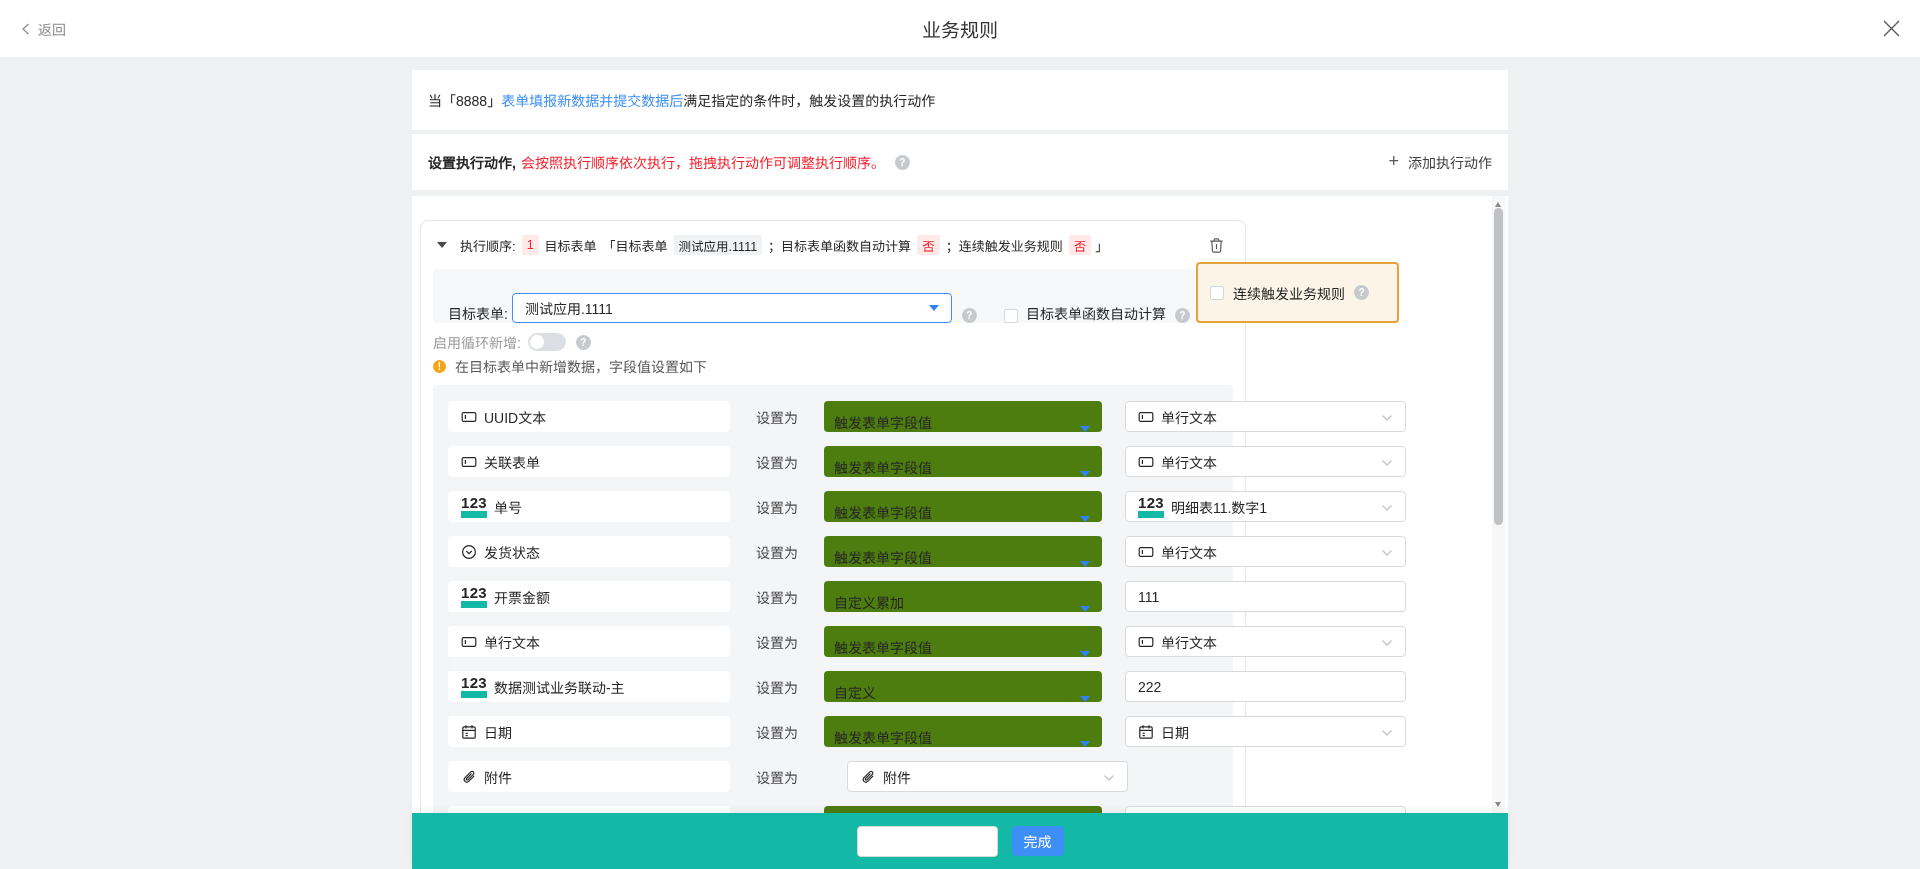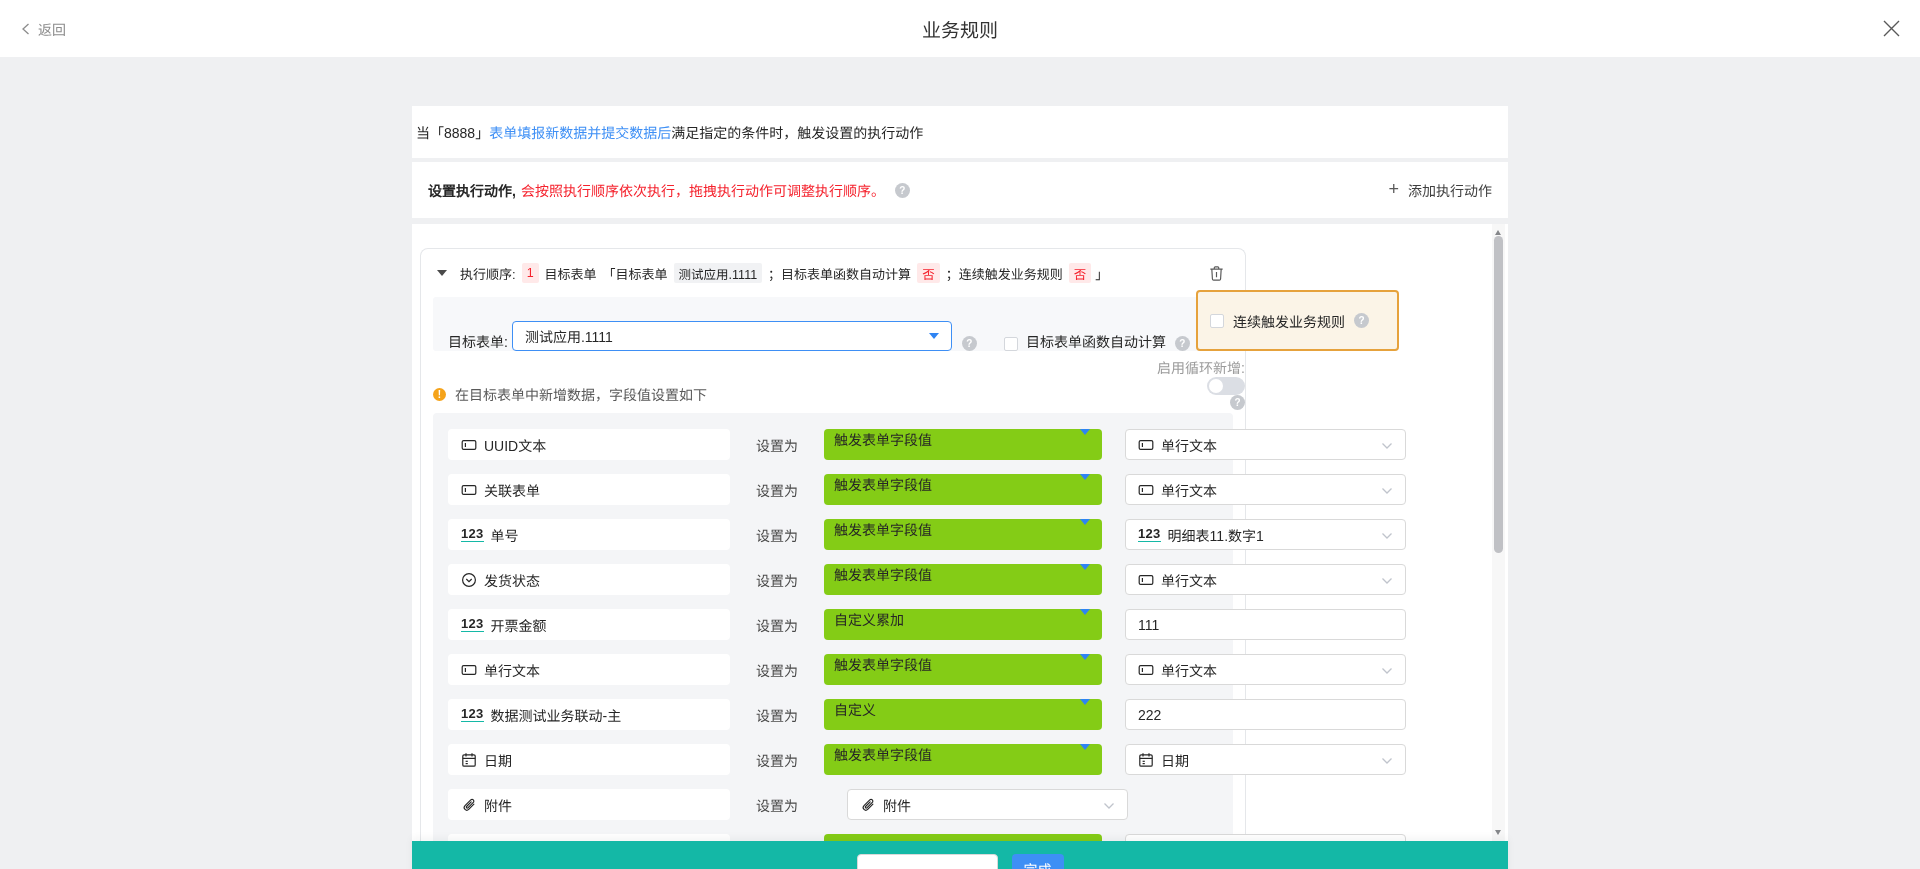--- a/index.html
+++ b/index.html
@@ -8,21 +8,21 @@
   .stage { position:relative; width:1920px; height:869px; background:#eff0f2; overflow:hidden; }
 
   
   .topbar { position:relative; height:57px; background:#fff; }
   .back { position:absolute; left:21px; top:0; height:57px; display:flex; align-items:center; gap:7px; color:#8c8c8c; cursor:pointer; }
   .topbar-title { position:absolute; left:0; right:0; top:0; height:57px; display:flex; align-items:center; justify-content:center; font-size:19px; color:#333; }
   .close-btn { position:absolute; right:20px; top:20px; width:17px; height:17px; cursor:pointer; }
 
   
   .col { width:1096px; margin:0 auto; padding-top:13px; }
-  .card1 { height:52px; background:#fff; display:flex; align-items:center; padding:0 4px; margin-bottom:4px;margin-top:36px; }
+  .card1 { height:60px; background:#fff; display:flex; align-items:center; padding:0 16px; margin-bottom:4px; }
   .blue-link { color:#3e8ff5; }
   .card2 { height:56px; background:#fff; display:flex; align-items:center; padding:0 16px; margin-bottom:6px; }
   .card2-title { font-weight:700; color:#262626; }
   .card2-warn { color:#f5222d; margin-left:5px; }
   .add-action { margin-left:auto; display:flex; align-items:center; gap:9px; color:#404040; cursor:pointer; }
   .plus-glyph { font-size:18px; font-weight:400; color:#595959; line-height:1; margin-top:-2px; }
 
   
   .scrollwrap { position:relative; height:617px; background:#fff; overflow:hidden; }
 
@@ -38,38 +38,38 @@
   .strip { position:relative; margin:0 12px; height:54px; background:#f7f8fa; border-radius:3px; display:flex; align-items:flex-end; padding-left:15px; }
   .select-main { width:440px; height:30px; background:#fff; border:1px solid #3e8ff5; border-radius:4px; display:flex; align-items:center; padding:0 12px; margin-left:4px; cursor:pointer; }
   .caret-blue { margin-left:auto; width:0; height:0; border-left:5px solid transparent; border-right:5px solid transparent; border-top:6px solid #2f84f3; }
   .help { display:inline-flex; align-items:center; justify-content:center; width:15px; height:15px; border-radius:50%; background:#c6c9ce; color:#fff; font-size:10px; font-weight:700; flex:none; }
   .help::after { content:"?"; }
   .warn-dot::after { content:"!"; }
   .plus-glyph::after { content:"+"; }
   .checkbox { width:14px; height:14px; border:1px solid #d4d7dc; border-radius:2px; background:#fff; flex:none; cursor:pointer; }
   .hl-box { position:absolute; left:763px; top:-7px; width:203px; height:61px; border:2px solid #e6a23c; border-radius:4px; background:#fbf4e7; display:flex; align-items:center; padding-left:12px; gap:9px; }
 
-  .loop-row { margin:6px 0 0 12px; height:26px; display:flex; align-items:flex-end; color:#9b9b9b;flex-direction:column; }
+  .loop-row { margin:6px 0 0 12px; height:26px; display:flex; align-items:center; color:#9b9b9b; }
   .toggle { position:relative; width:38px; height:18px; border-radius:9px; background:#dbdee4; margin-left:7px; cursor:pointer; flex:none; }
   .toggle .knob { position:absolute; left:2px; top:2px; width:14px; height:14px; border-radius:50%; background:#fff; }
 
   .notice-row { margin:3px 0 0 12px; height:16px; display:flex; align-items:center; gap:9px; color:#595959; }
   .warn-dot { display:inline-flex; align-items:center; justify-content:center; width:13px; height:13px; border-radius:50%; background:#f5a31a; color:#fff; font-size:10px; font-weight:700; flex:none; }
 
   .fields { margin:11px 12px 0 12px; background:#f4f5f7; border-radius:4px 4px 0 0; padding:16px 15px; }
   .frow { display:flex; align-items:center; height:31px; margin-bottom:14px; }
   .frow:last-child { margin-bottom:0; }
   .fbox-left { width:282px; height:31px; background:#fff; border-radius:4px; display:flex; align-items:center; padding:0 13px; gap:7px; flex:none; }
   .fset { width:94px; text-align:center; color:#4a4a4a; flex:none; }
-  .fbox-mid { width:278px; height:31px; background:#84cc16; border-radius:4px; display:flex; align-items:flex-start; padding:0 12px 0 10px; flex:none; cursor:pointer; }
+  .fbox-mid { width:278px; height:31px; background:#4d7c0f; border-radius:4px; display:flex; align-items:flex-end; padding:0 12px 0 10px; flex:none; cursor:pointer; }
   .fbox-right { width:281px; height:31px; background:#fff; border:1px solid #d9d9d9; border-radius:4px; display:flex; align-items:center; padding:0 12px; gap:7px; margin-left:23px; flex:none; }
   .fbox-right.is-input { cursor:text; }
   .fbox-right.is-select { cursor:pointer; }
   .chev-gray { margin-left:auto; flex:none; }
-  .num-ic { font-size:13px; font-weight:600; letter-spacing:.3px; color:#262626; border-bottom:1px solid #14b8a6; padding-bottom:1px; line-height:1; flex:none; }
+  .num-ic { font-size:15px; font-weight:600; letter-spacing:.3px; color:#262626; border-bottom:7px solid #14b8a6; padding-bottom:1px; line-height:1; flex:none; }
   .svg-ic { display:inline-flex; flex:none; }
 
   
   .vscroll { position:absolute; left:1080px; top:0; width:13px; height:617px; background:#f7f7f7; }
   .vscroll .arr-up { position:absolute; left:3px; top:6px; width:0; height:0; border-left:3.5px solid transparent; border-right:3.5px solid transparent; border-bottom:5px solid #85878a; }
   .vscroll .arr-down { position:absolute; left:3px; bottom:6px; width:0; height:0; border-left:3.5px solid transparent; border-right:3.5px solid transparent; border-top:5px solid #85878a; }
   .vscroll .thumb { position:absolute; left:2px; top:12px; width:9px; height:317px; border-radius:5px; background:#c0c1c5; }
 
   
   .footbar { height:56px; background:#14b8a6; display:flex; align-items:center; justify-content:center; gap:14px; box-shadow:0 -3px 8px rgba(29,35,41,.05); position:relative; }

